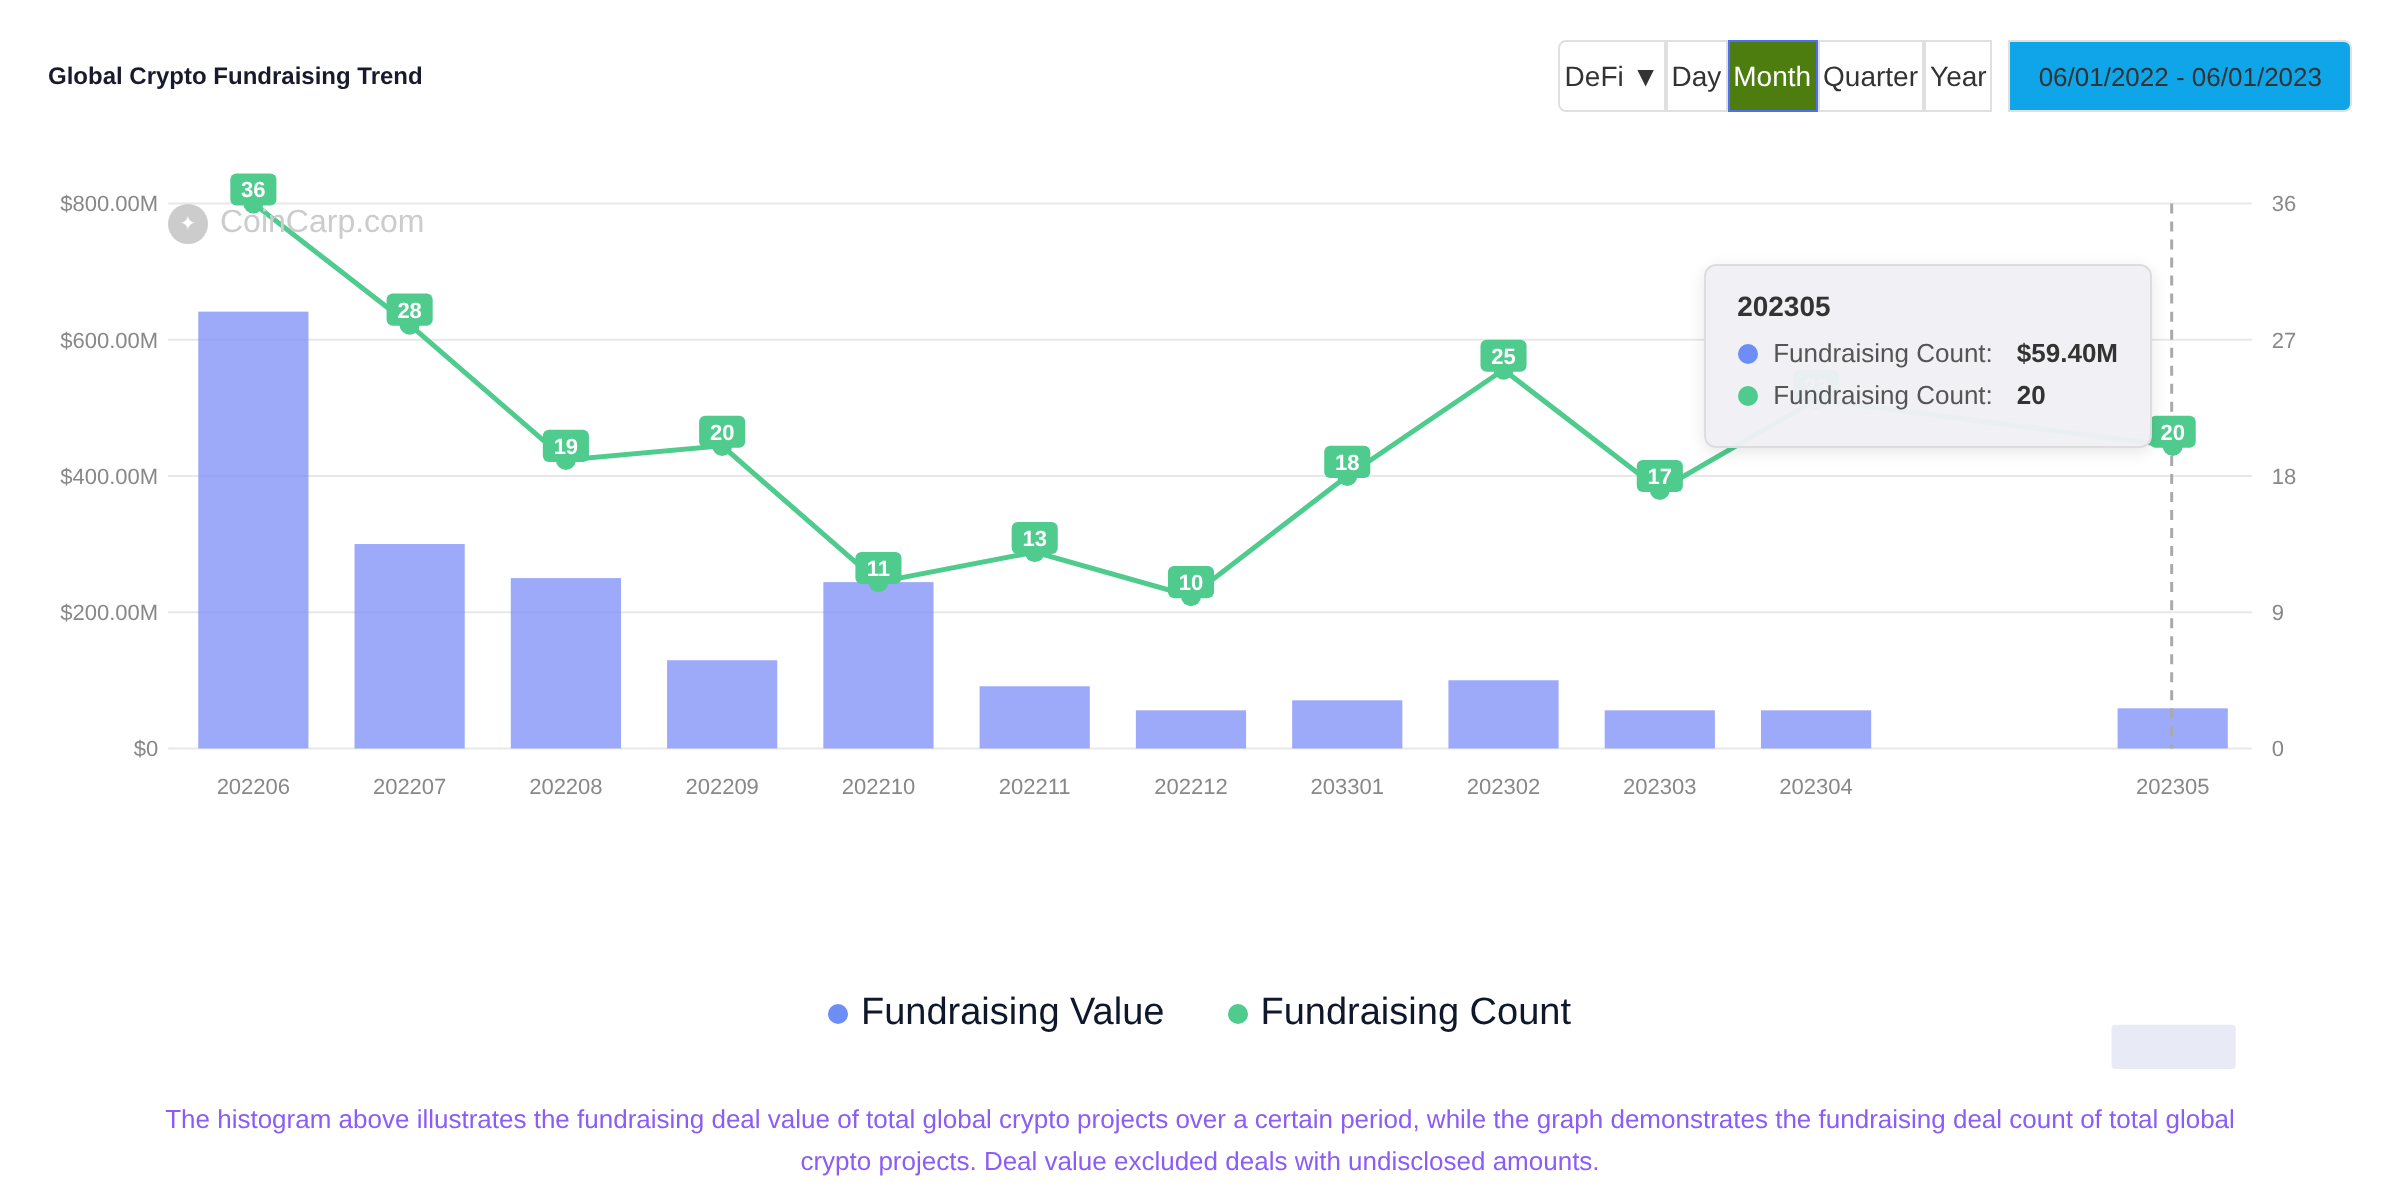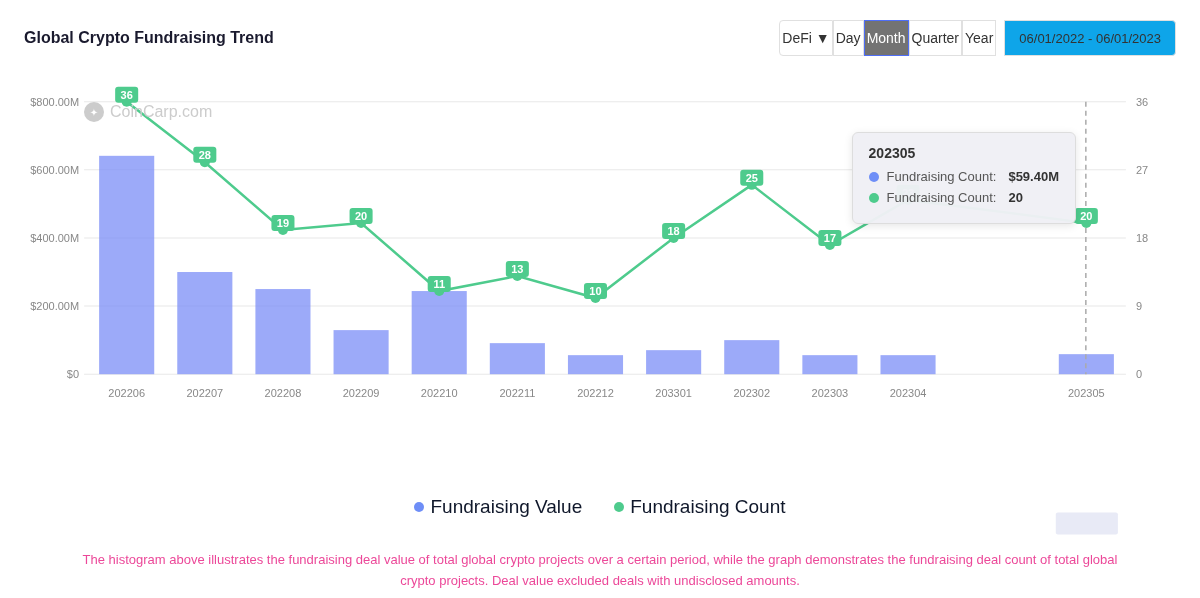--- a/index.html
+++ b/index.html
@@ -14,21 +14,21 @@
       padding: 20px 24px 16px;
       position: relative;
     }
     .header {
       display: flex;
       align-items: center;
       justify-content: space-between;
       margin-bottom: 16px;
     }
     .title {
-      font-size: 16px;
+      font-size: 12px;
       font-weight: 600;
       color: #1a1a2e;
     }
     .controls {
       display: flex;
       align-items: center;
       gap: 0;
     }
     .filter-btn {
       padding: 6px 2px;
@@ -39,21 +39,21 @@
       color: #333;
       height: 36px;
       display: flex;
       align-items: center;
       gap: 4px;
     }
     .filter-btn:first-child {
       border-radius: 4px 0 0 4px;
     }
     .filter-btn.active {
-      background: #737373;
+      background: #4d7c0f;
       color: #fff;
       border-color: #4f6ef7;
     }
     .filter-btn.period {
       border-radius: 0;
     }
     .filter-btn.period:last-of-type {
       border-radius: 0;
     }
     .date-range {
@@ -155,21 +155,21 @@
       width: 10px;
       height: 10px;
       border-radius: 50%;
     }
     .legend-dot.blue { background: #6e8ef7; }
     .legend-dot.green { background: #4ecb8d; }
     .description {
       margin-top: 32px;
       text-align: center;
       font-size: 13px;
-      color: #ec4899;
+      color: #8b5cf6;
       line-height: 1.6;
       padding: 0 40px;
     }
     .filter-group {
       display: flex;
       align-items: center;
     }
   </style>
 </head>
 <body>

